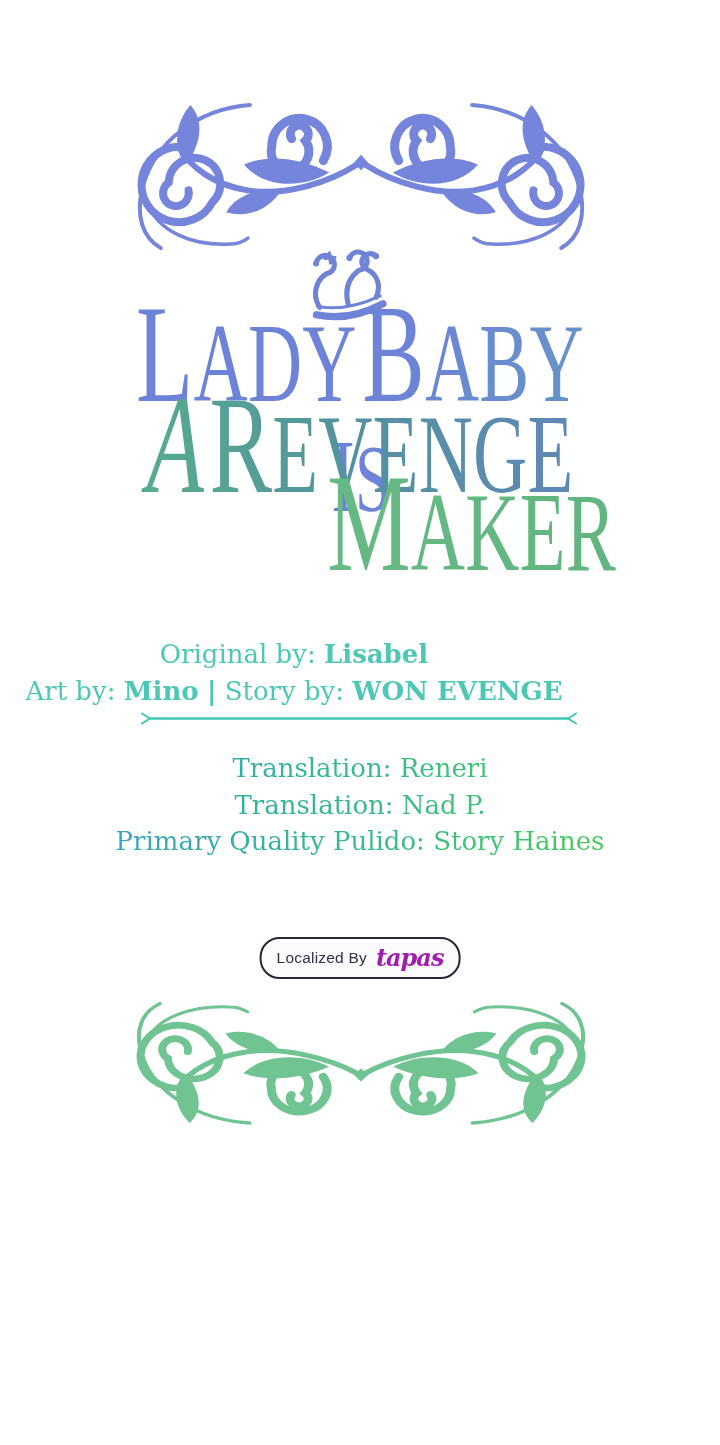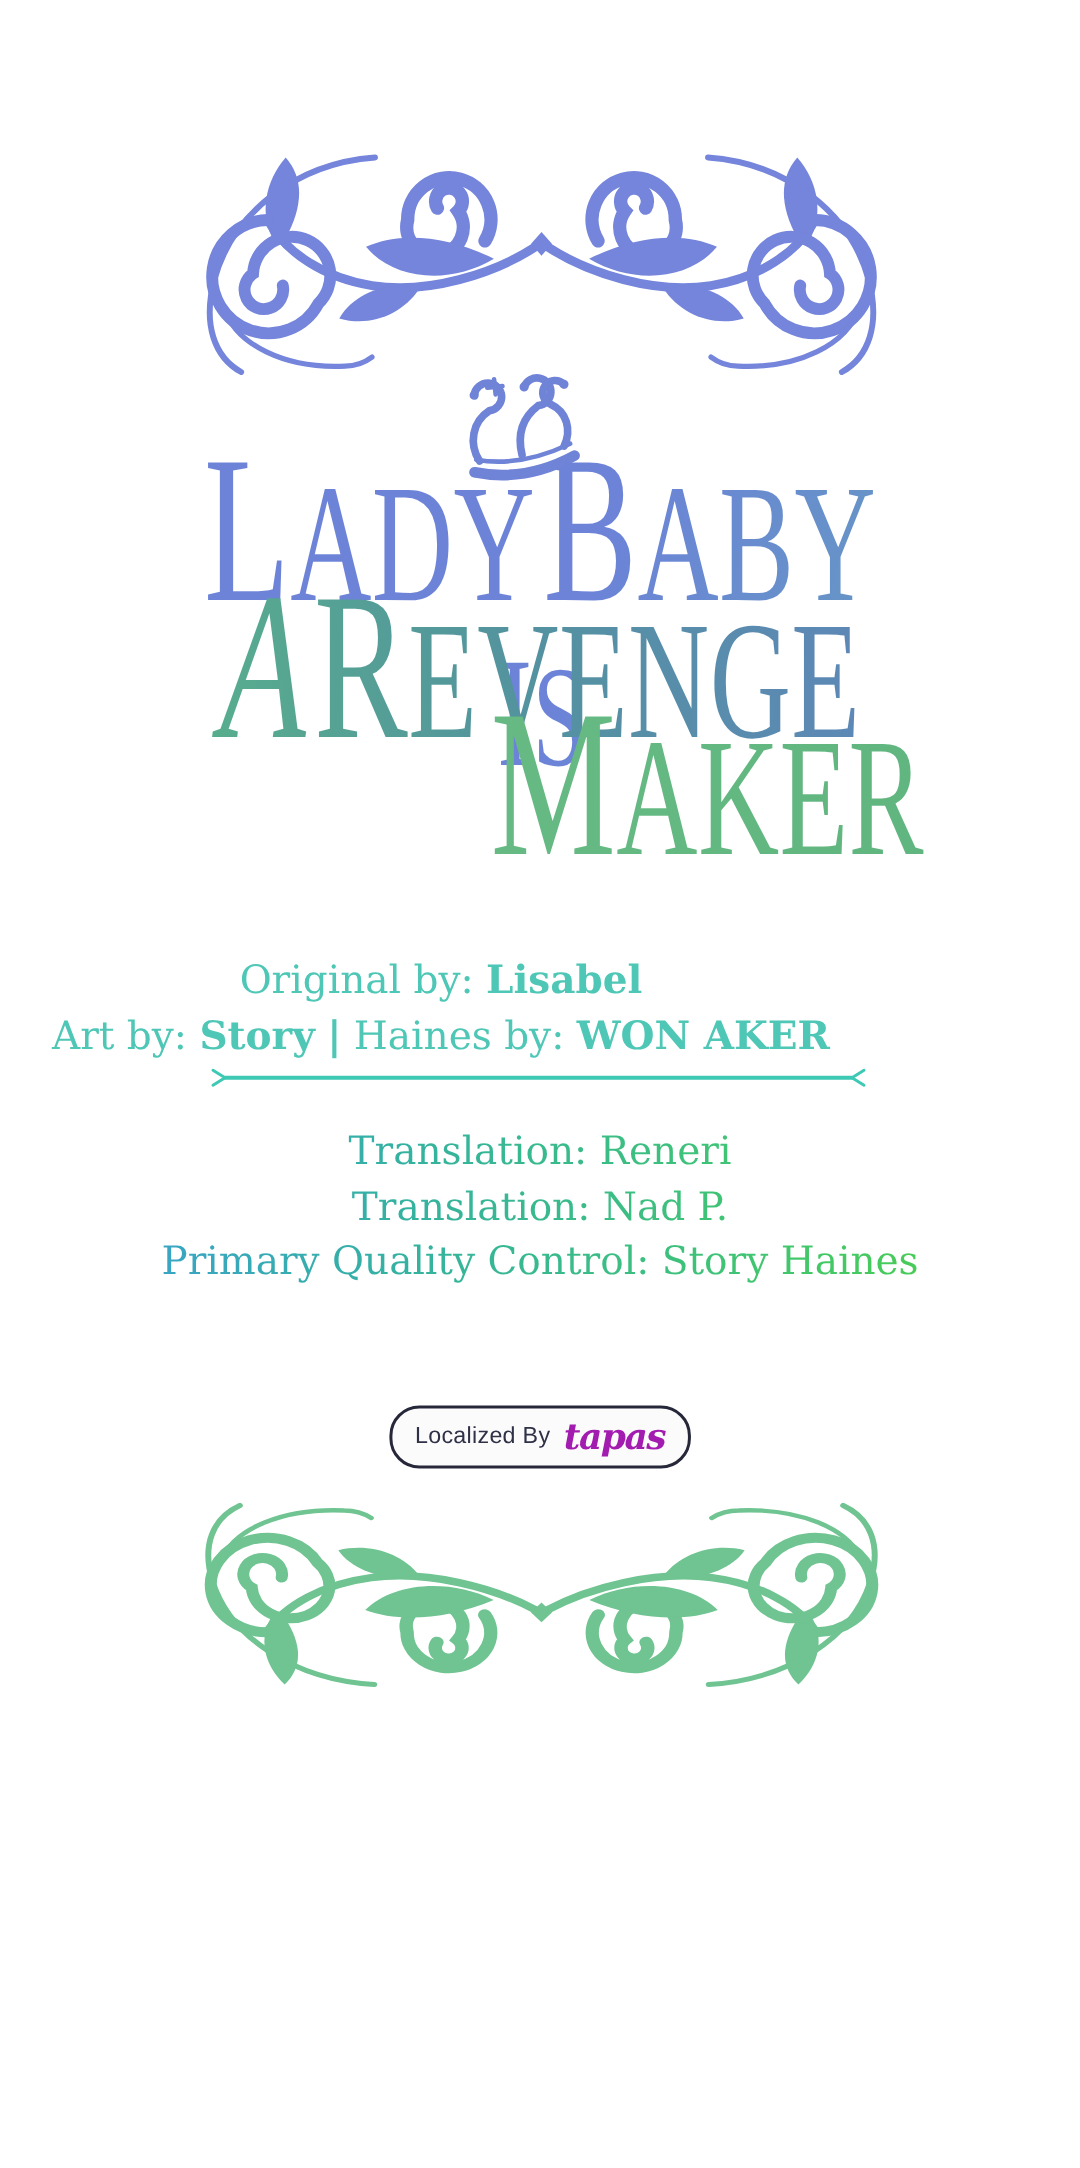--- a/index.html
+++ b/index.html
@@ -122,24 +122,24 @@
   </div>
 </div>
 
 <div class="abs credits">
   <div>
     <span>Original by:</span>
     <b>Lisabel</b>
   </div>
   <div>
     <span>Art by:</span>
-    <b>Story</b>
+    <b>Mino</b>
     <b>|</b>
-    <span>Haines by:</span>
-    <b>WON AKER</b>
+    <span>Story by:</span>
+    <b>WON EVENGE</b>
   </div>
 </div>
 
 <div class="abs divider">
   <svg viewBox="0 0 438 13" preserveAspectRatio="none" fill="none" stroke="currentColor" stroke-linecap="round">
     <path d="M10,6.5 H428" stroke-width="2.6"></path>
     <path d="M10,6.5 L2,1.5 M10,6.5 L2,11.5" stroke-width="2"></path>
     <path d="M428,6.5 L436,1.5 M428,6.5 L436,11.5" stroke-width="2"></path>
   </svg>
 </div>
@@ -147,21 +147,21 @@
 <div class="abs staff">
   <div>
     <span>Translation:</span>
     <span>Reneri</span>
   </div>
   <div>
     <span>Translation:</span>
     <span>Nad P.</span>
   </div>
   <div>
-    <span>Primary Quality Control:</span>
+    <span>Primary Quality Pulido:</span>
     <span>Story Haines</span>
   </div>
 </div>
 
 <div class="abs badge">
   <span class="badge-prefix">Localized By</span>
   <span class="badge-brand">tapas</span>
 </div>
 
 <div class="abs flourish-bottom">

